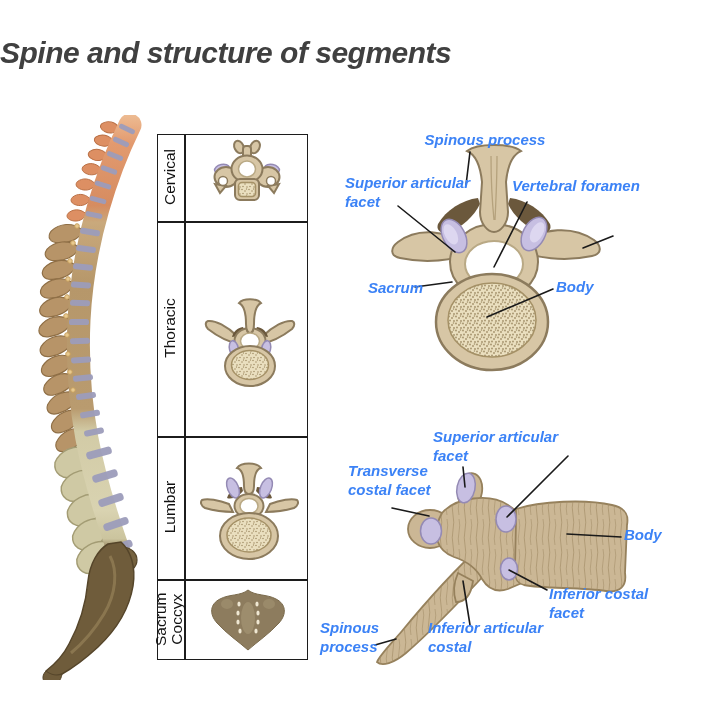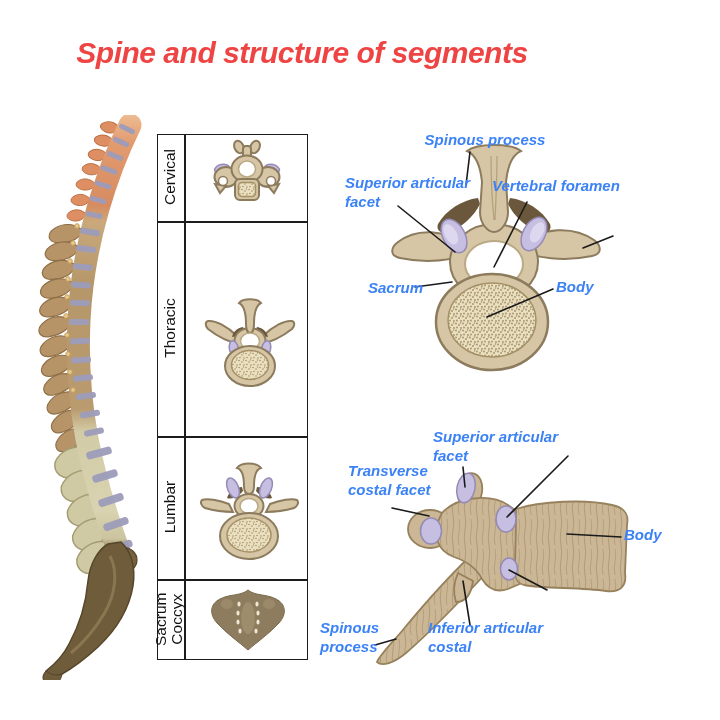--- a/index.html
+++ b/index.html
@@ -1,19 +1,19 @@
 <!DOCTYPE html>
 <html style="--bone: #d7c6a5; --bone-outline: #8c7b5d; --bone-speckle-bg: #eadfbf; --facet-purple: #c7bfe2; --shadow-brown: #6b583c; --cervical-region: #e09a6e; --thoracic-region: #b99a6e; --lumbar-region: #d6d1af; --sacrum-region: #6f5c3b; --disc-blue: #9c9cba;"><head>
 <meta charset="utf-8">
 <style>
   html,body{margin:0;padding:0;background:#fff;}
   .page{position:relative;width:720px;height:720px;background:#ffffff;overflow:hidden;
         font-family:"Liberation Sans",sans-serif;}
-  .title{position:absolute;left:0;top:36px;width:604px;text-align:center;
-         font:italic 700 30px "Liberation Sans",sans-serif;color:#ef4444;letter-spacing:-.5px;}
+  .title{position:absolute;left:0;top:36px;width:604px;
+         font:italic 700 30px "Liberation Sans",sans-serif;color:#404040;letter-spacing:-.5px;}
   .lbl{position:absolute;font:italic 700 15px "Liberation Sans",sans-serif;color:#3b82f6;line-height:1.25;}
   .lbl.nowrap{white-space:nowrap;}
   .lbl.center{text-align:center;}
   .abs{position:absolute;}
   
   .seg-table{position:absolute;left:157px;top:134px;width:151px;height:526px;
              border:1.7px solid #1c1c1c;box-sizing:border-box;}
   .vline{position:absolute;left:26px;top:0;width:1.7px;height:100%;background:#1c1c1c;}
   .hline{position:absolute;left:0;width:100%;height:1.7px;background:#1c1c1c;}
   .rowlabel{position:absolute;left:157px;width:26px;display:flex;align-items:center;justify-content:center;}
@@ -334,23 +334,24 @@
       <path class="ldr" d="M62,53 L99,61"></path>
       <path class="ldr" d="M237,79 L291,82"></path>
       <path class="ldr" d="M217,135 L179,115"></path>
       <path class="ldr" d="M140,170 L133,126"></path>
       <path class="ldr" d="M45,190 L66,184"></path>
     </g>
   </svg>
 
   <div class="lbl center" style="left:400px;top:131px;width:170px">Spinous process</div>
   <div class="lbl" style="left:345px;top:174px;width:138px">Superior articular facet</div>
-  <div class="lbl nowrap" style="left:492px;top:177px">Vertebral foramen</div>
+  <div class="lbl nowrap" style="left:512px;top:177px">Vertebral foramen</div>
   <div class="lbl nowrap" style="left:368px;top:279px">Sacrum</div>
   <div class="lbl nowrap" style="left:556px;top:278px">Body</div>
 
   <div class="lbl" style="left:433px;top:428px;width:142px">Superior articular facet</div>
   <div class="lbl" style="left:348px;top:462px;width:95px">Transverse costal facet</div>
   <div class="lbl nowrap" style="left:624px;top:526px">Body</div>
+  <div class="lbl" style="left:549px;top:585px;width:122px">Inferior costal facet</div>
   <div class="lbl" style="left:428px;top:619px;width:148px">Inferior articular costal</div>
   <div class="lbl" style="left:320px;top:619px;width:80px">Spinous process</div>
 
 </div>
 
 </body></html>

